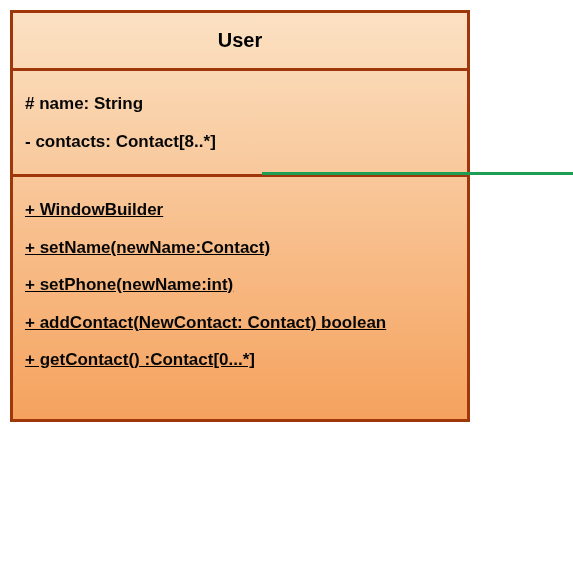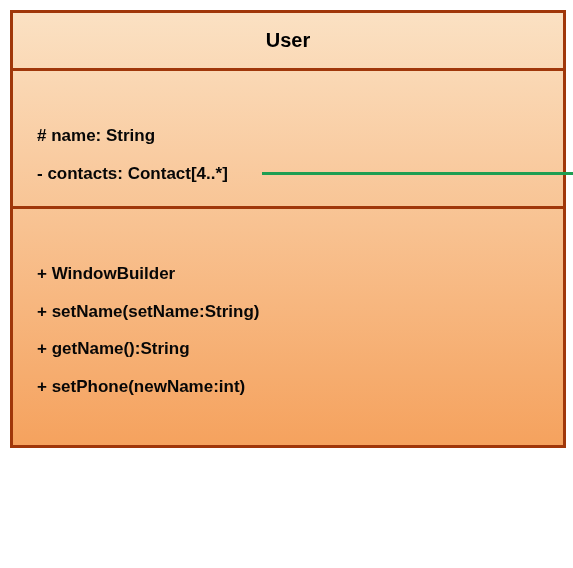--- a/index.html
+++ b/index.html
@@ -7,39 +7,39 @@
       padding: 10px;
       font-family: Arial, sans-serif;
       background: #fff;
       width: 573px;
       height: 568px;
       box-sizing: border-box;
       position: relative;
     }
     .uml-class {
       border: 3px solid #a0370a;
-      width: 556px;
+      width: 460px;
       background: linear-gradient(to bottom, #fbe1c3 0%, #f5a25e 100%);
       box-sizing: border-box;
     }
     .uml-title {
       text-align: center;
       font-weight: bold;
       font-size: 20px;
       padding: 16px 0;
       border-bottom: 3px solid #a0370a;
     }
     .uml-section {
-      padding: 14px 24px;
+      padding: 14px 12px;
       border-bottom: 3px solid #a0370a;
-      margin-top: 32px;
     }
     .uml-section:last-child {
       border-bottom: none;
       padding-bottom: 40px;
+      text-decoration: underline;
     }
     .uml-row {
       font-weight: bold;
       font-size: 17px;
       color: #070707;
       padding: 6px 0;
       line-height: 1.5;
     }
     .connector {
       position: absolute;
@@ -50,23 +50,24 @@
       width: 311px;
     }
   </style>
 </head>
 <body>
 
 <div class="uml-class">
   <div class="uml-title">User</div>
   <div class="uml-section">
     <div class="uml-row"># name: String</div>
-    <div class="uml-row">- contacts: Contact[4..*]</div>
+    <div class="uml-row">- contacts: Contact[8..*]</div>
   </div>
   <div class="uml-section">
     <div class="uml-row">+ WindowBuilder</div>
-    <div class="uml-row">+ setName(setName:String)</div>
-    <div class="uml-row">+ getName():String</div>
+    <div class="uml-row">+ setName(newName:Contact)</div>
     <div class="uml-row">+ setPhone(newName:int)</div>
+    <div class="uml-row">+ addContact(NewContact: Contact) boolean</div>
+    <div class="uml-row">+ getContact() :Contact[0...*]</div>
   </div>
 </div>
 
 <div class="connector"></div>
 
 </body></html>

